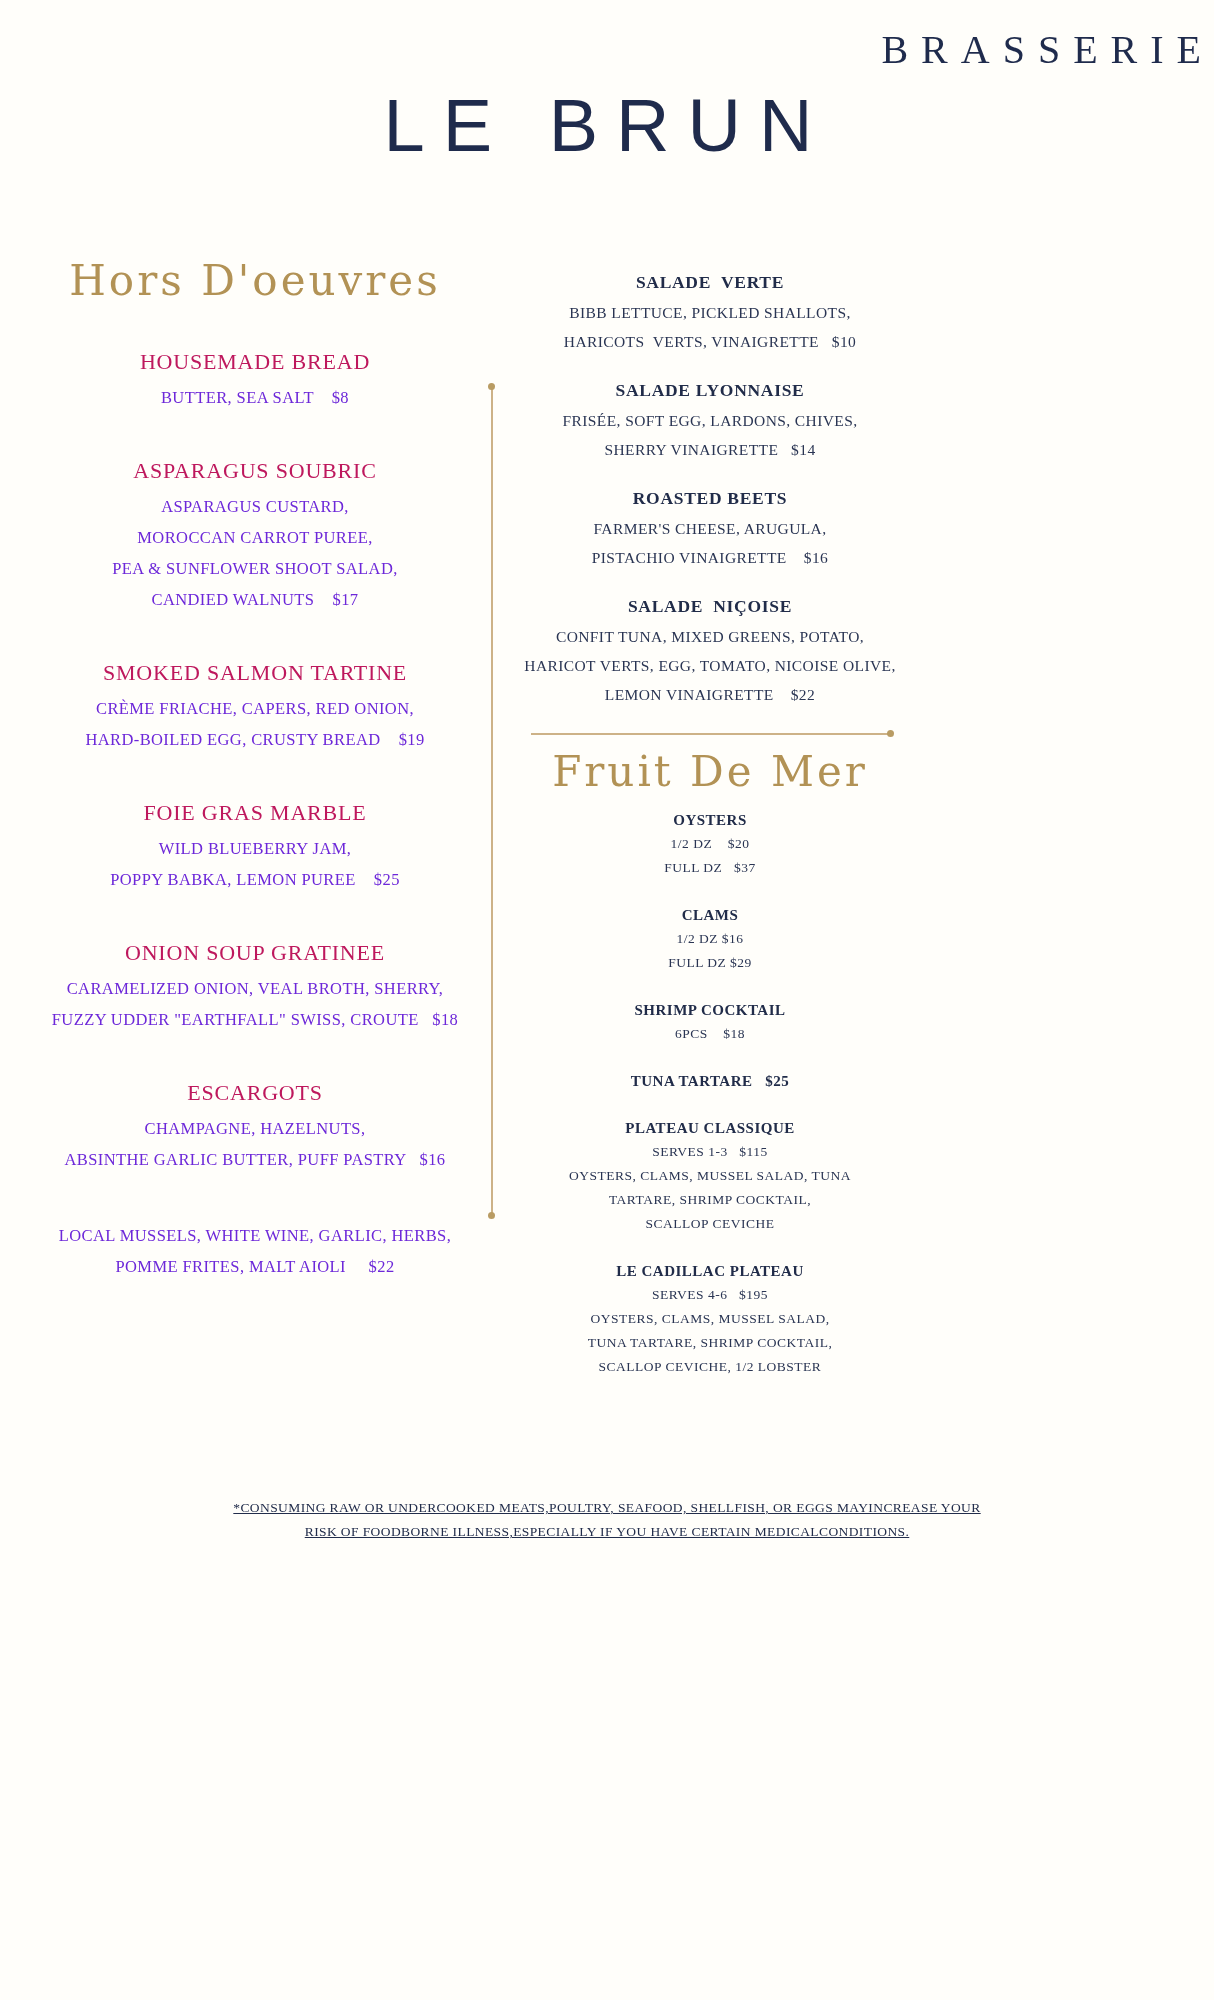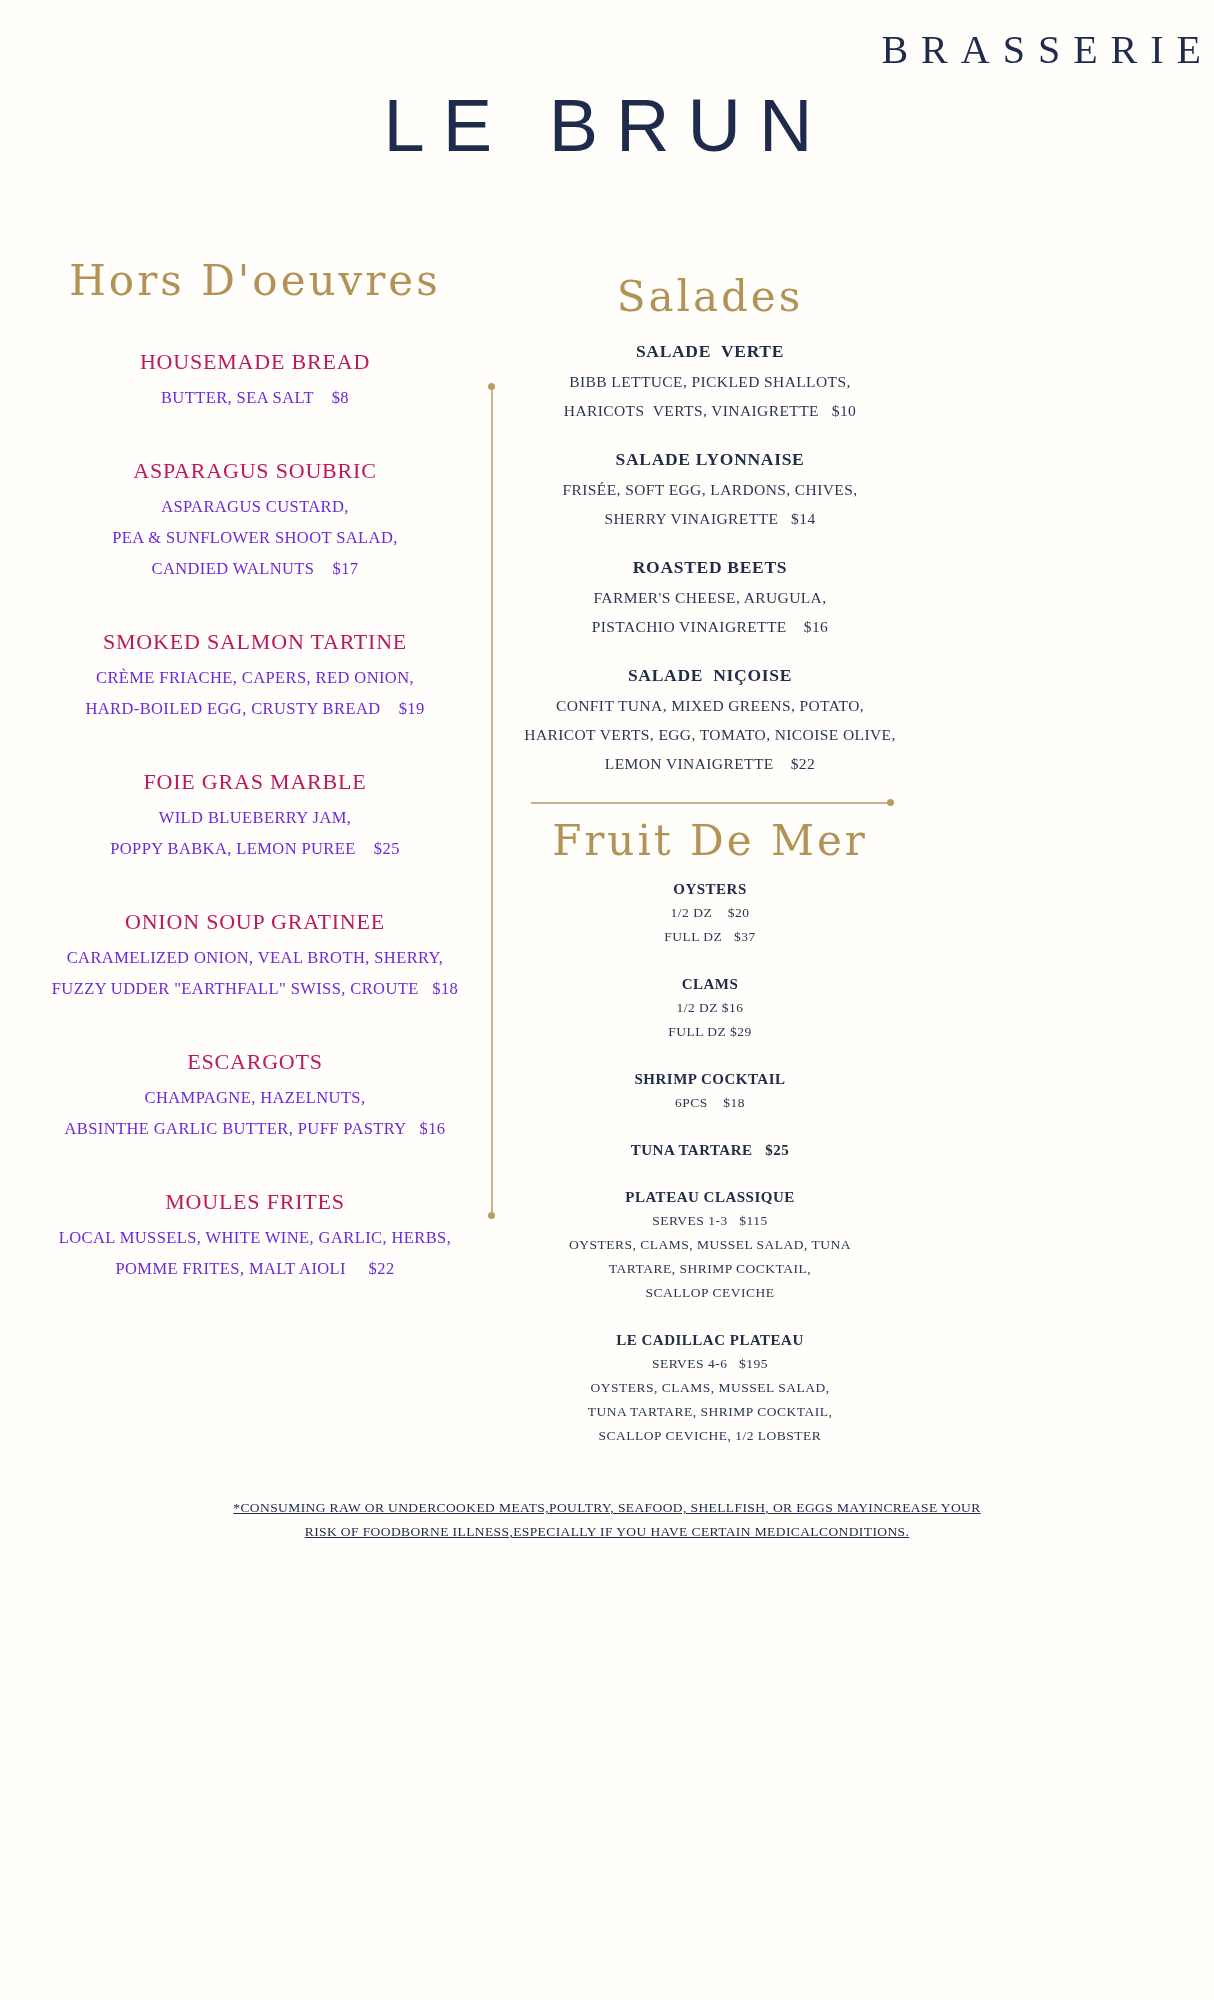--- a/index.html
+++ b/index.html
@@ -118,20 +118,21 @@
   <div class="col col-left">
     <h2 class="section-title">Hors D'oeuvres</h2>
     <div>
         <div class="menu-item">
           <div class="item-name">HOUSEMADE BREAD</div>
           <div class="item-line">BUTTER, SEA SALT    $8</div>
         </div>
         <div class="menu-item">
           <div class="item-name">ASPARAGUS SOUBRIC</div>
           <div class="item-line">ASPARAGUS CUSTARD,</div>
+          <div class="item-line">MOROCCAN CARROT PUREE,</div>
           <div class="item-line">PEA &amp; SUNFLOWER SHOOT SALAD,</div>
           <div class="item-line">CANDIED WALNUTS    $17</div>
         </div>
         <div class="menu-item">
           <div class="item-name">SMOKED SALMON TARTINE</div>
           <div class="item-line">CRÈME FRIACHE, CAPERS, RED ONION,</div>
           <div class="item-line">HARD-BOILED EGG, CRUSTY BREAD    $19</div>
         </div>
         <div class="menu-item">
           <div class="item-name">FOIE GRAS MARBLE</div>
@@ -142,32 +143,30 @@
           <div class="item-name">ONION SOUP GRATINEE</div>
           <div class="item-line">CARAMELIZED ONION, VEAL BROTH, SHERRY,</div>
           <div class="item-line">FUZZY UDDER "EARTHFALL" SWISS, CROUTE   $18</div>
         </div>
         <div class="menu-item">
           <div class="item-name">ESCARGOTS</div>
           <div class="item-line">CHAMPAGNE, HAZELNUTS,</div>
           <div class="item-line">ABSINTHE GARLIC BUTTER, PUFF PASTRY   $16</div>
         </div>
         <div class="menu-item">
-          <div class="item-name">MOULES FRITES</div>
           <div class="item-line">LOCAL MUSSELS, WHITE WINE, GARLIC, HERBS,</div>
           <div class="item-line">POMME FRITES, MALT AIOLI     $22</div>
         </div>
       </div>
   </div>
 
   <div class="divider-v"></div>
 
   <div class="col col-right">
     <div class="salades">
-      <h2 class="section-title">Salades</h2>
       <div>
           <div class="menu-item">
             <div class="item-name">SALADE  VERTE</div>
             <div class="item-line">BIBB LETTUCE, PICKLED SHALLOTS,</div>
             <div class="item-line">HARICOTS  VERTS, VINAIGRETTE   $10</div>
           </div>
           <div class="menu-item">
             <div class="item-name">SALADE LYONNAISE</div>
             <div class="item-line">FRISÉE, SOFT EGG, LARDONS, CHIVES,</div>
             <div class="item-line">SHERRY VINAIGRETTE   $14</div>

